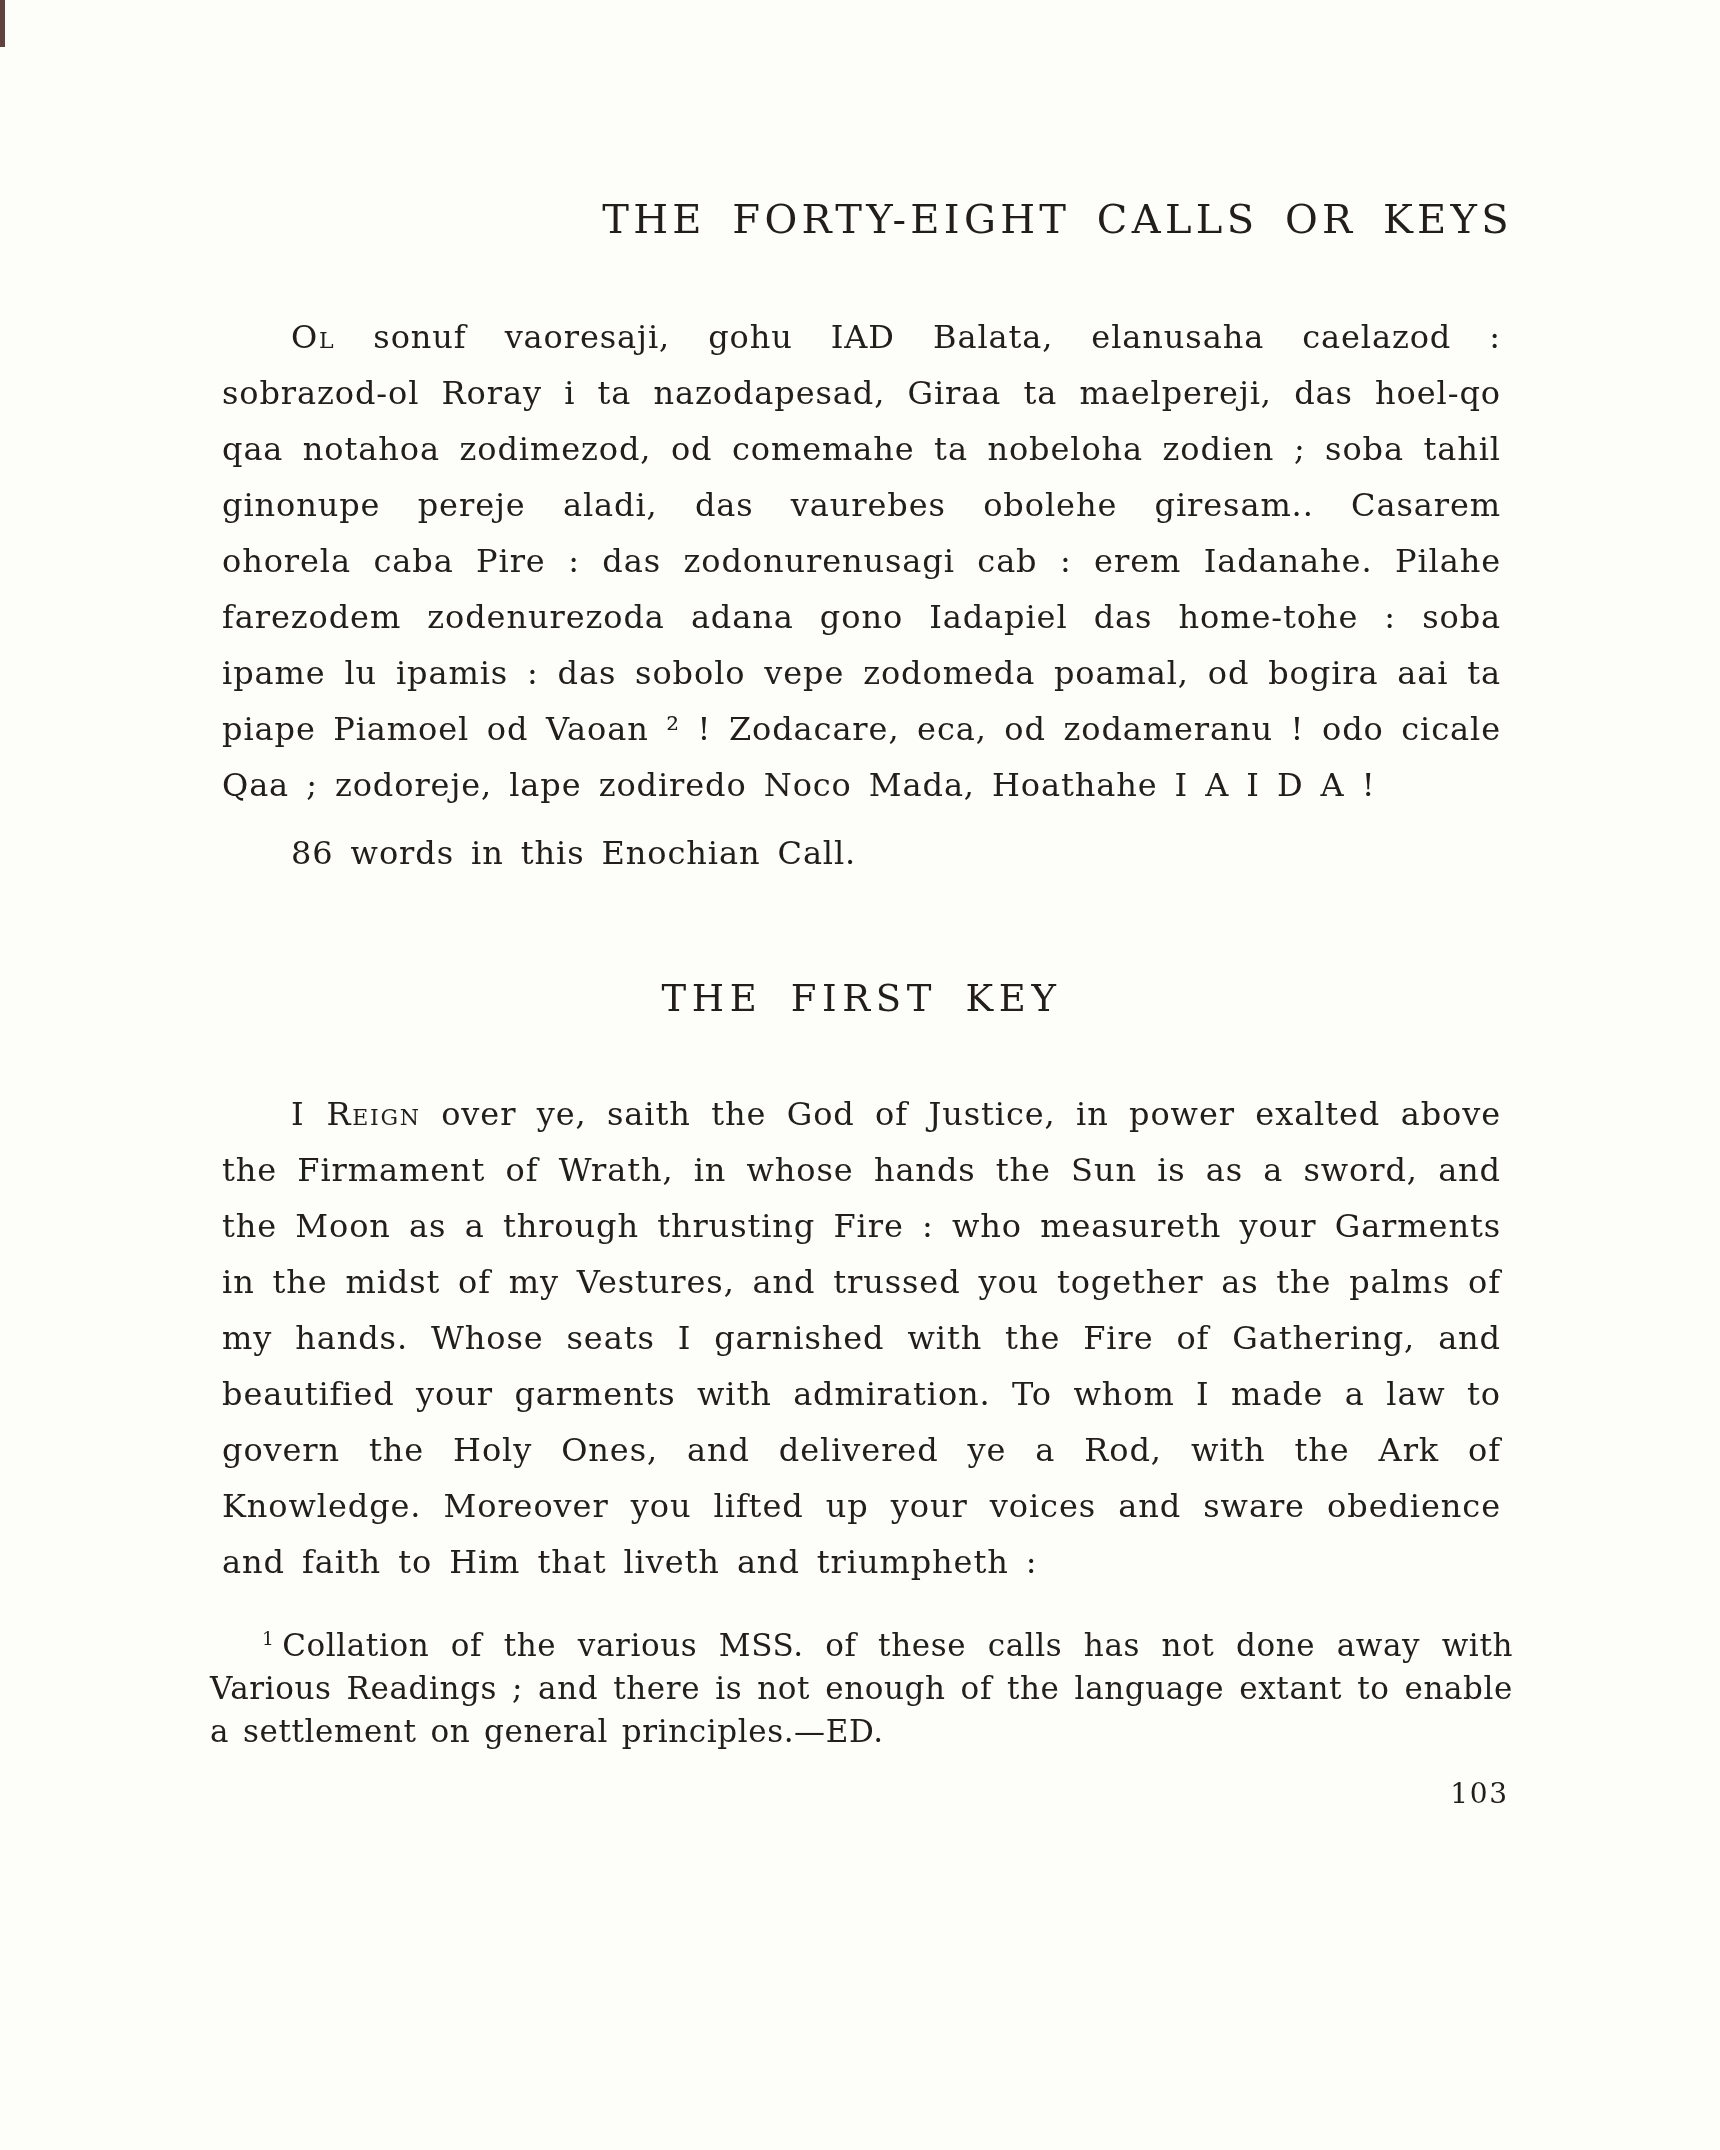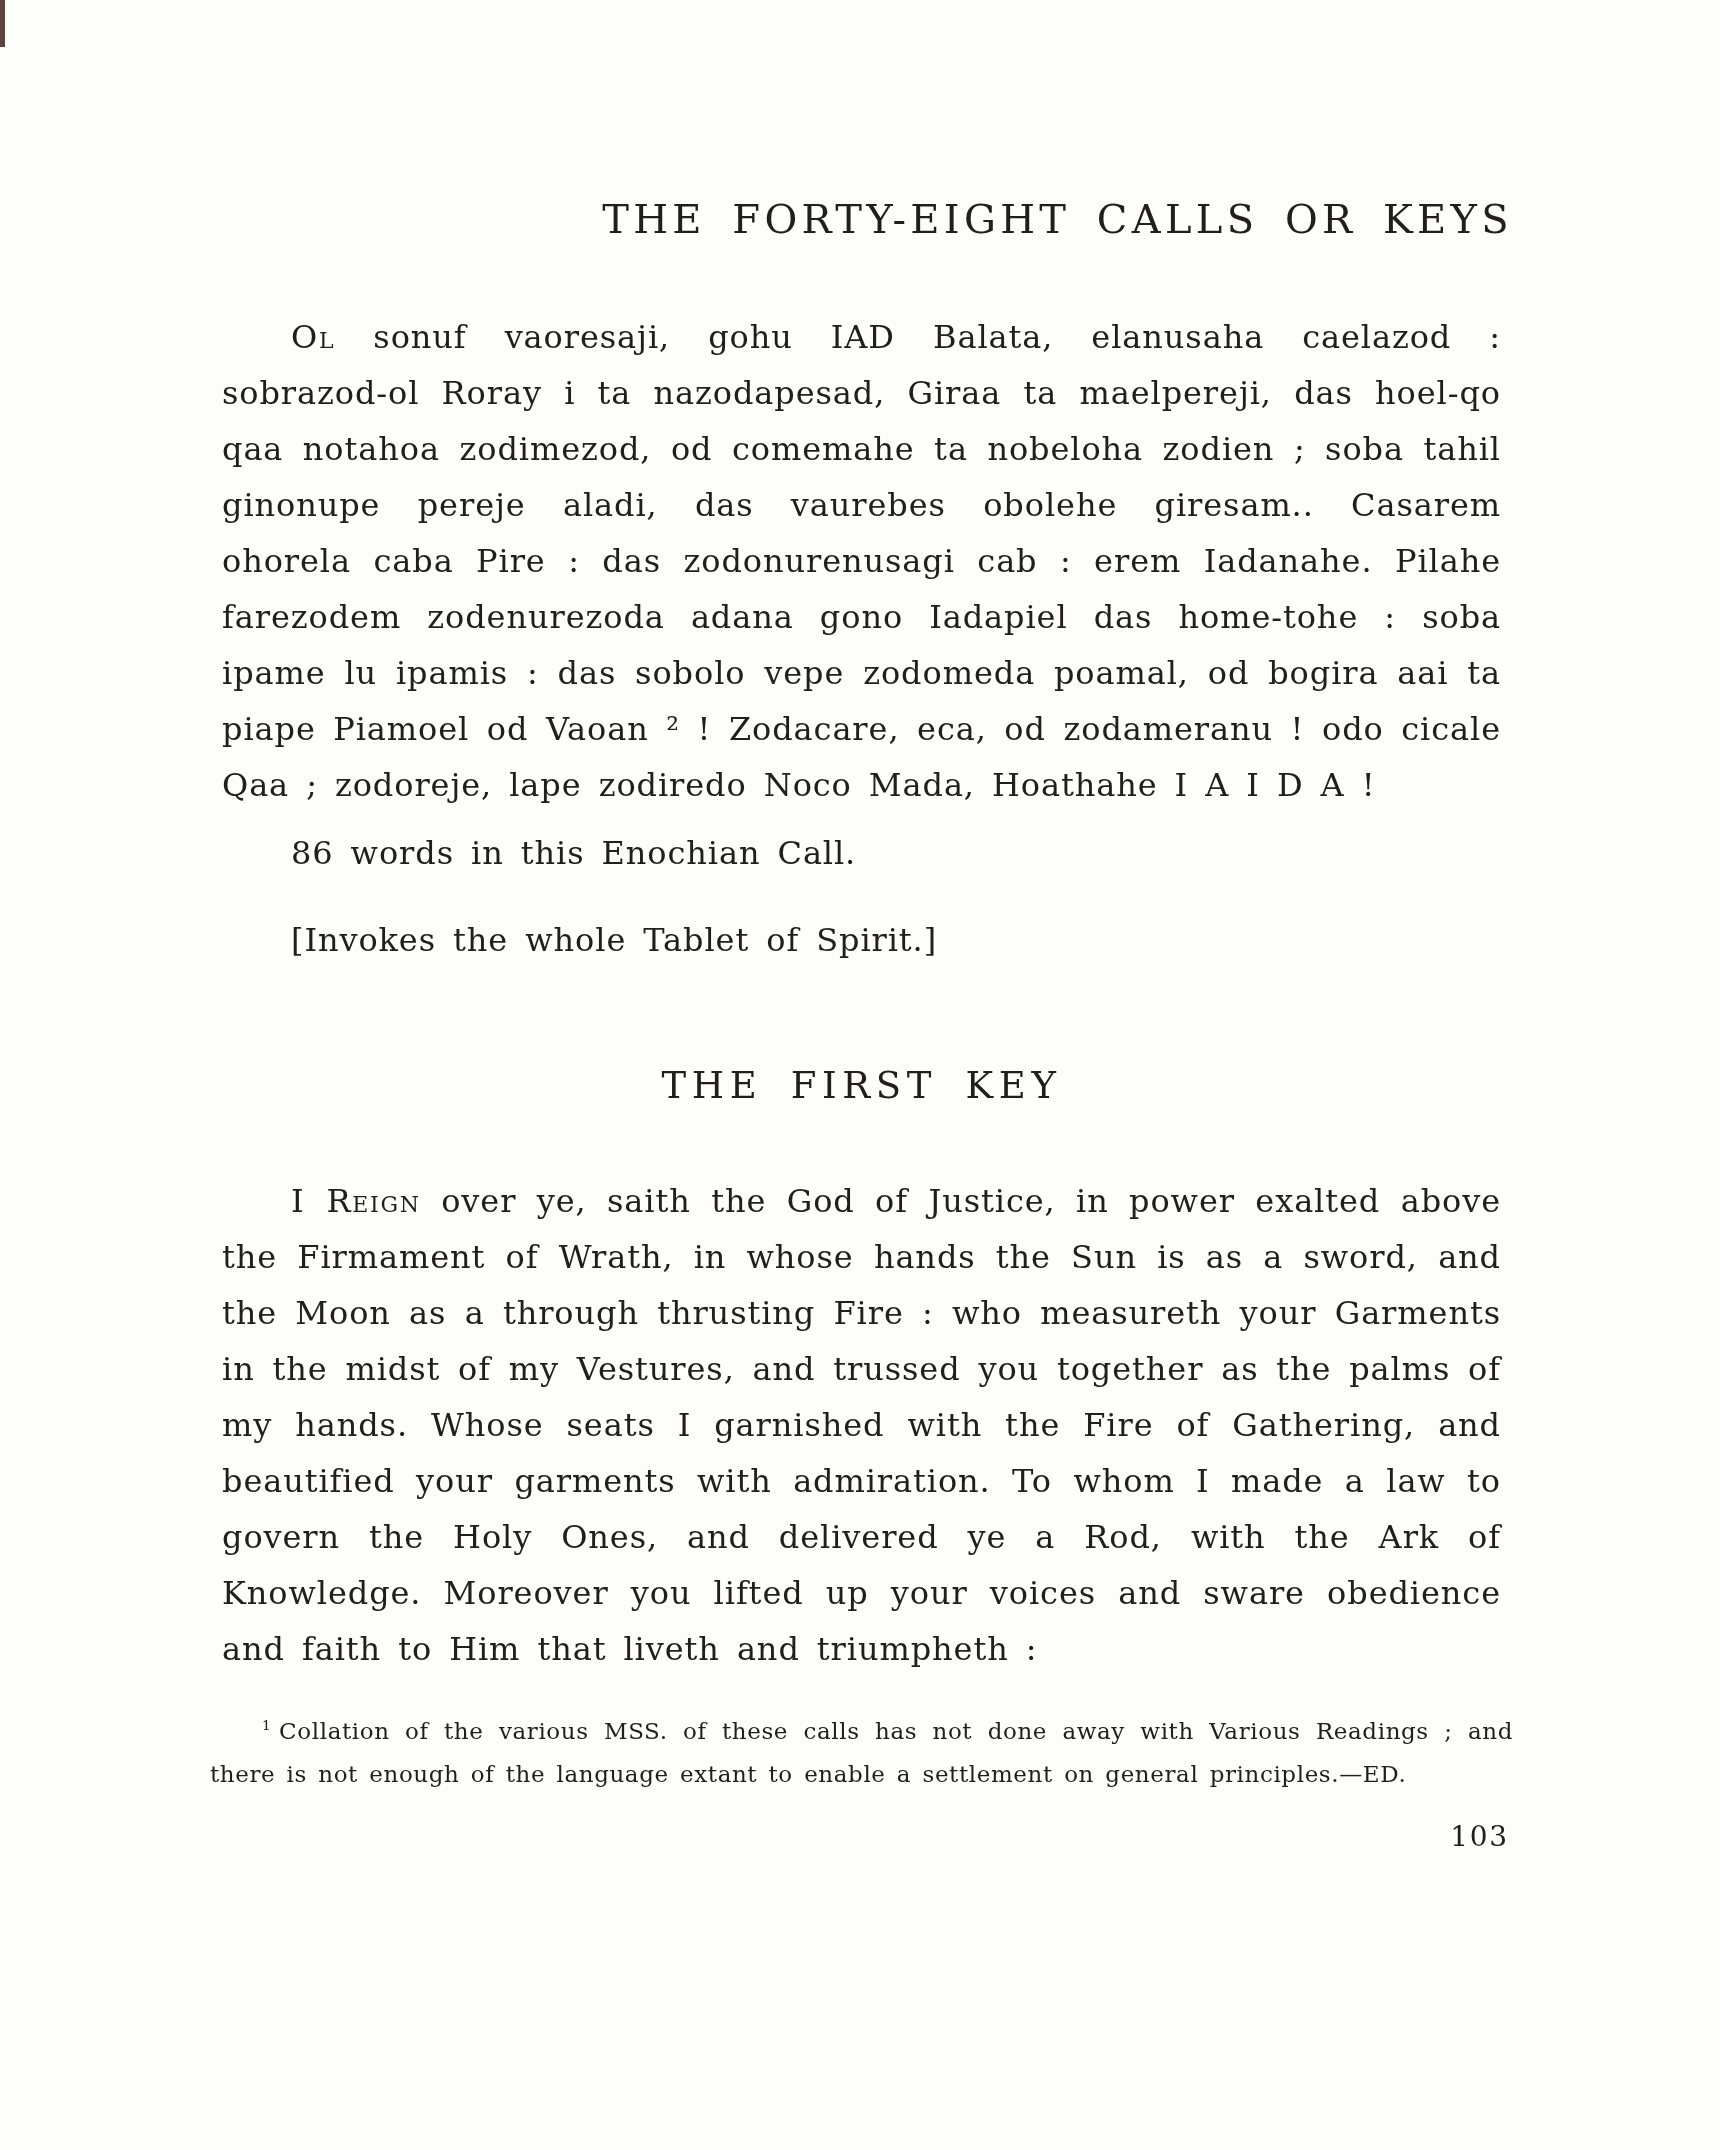--- a/index.html
+++ b/index.html
@@ -83,21 +83,21 @@
   }
   p.invoke {
     margin-top: 31px;
     text-align: left;
   }
   .footnotes {
     margin-top: 27.5px;
   }
   p.fn {
     margin: 0;
-    font-size: 23px;
+    font-size: 31px;
     line-height: 43px;
     letter-spacing: 0.6px;
     word-spacing: 3.4px;
     text-align: justify;
     text-indent: 52px;
   }
   p.fn sup {
     font-size: 0.6em;
     vertical-align: super;
     margin-right: 7.7px;
@@ -118,21 +118,20 @@
 
   <main class="text-block">
 
     <h1 class="chapter">THE FORTY-EIGHT CALLS OR KEYS</h1>
 
 
     <p class="body indent first"><span class="sc">Ol</span> <span>sonuf vaoresaji, gohu IAD Balata, elanusaha caelazod : sobrazod-ol Roray i ta nazodapesad, Giraa ta maelpereji, das hoel-qo qaa notahoa zodimezod, od comemahe ta nobeloha zodien ; soba tahil ginonupe pereje aladi, das vaurebes obolehe giresam.. Casarem ohorela caba Pire : das zodonurenusagi cab : erem Iadanahe. Pilahe farezodem zodenurezoda adana gono Iadapiel das home-tohe : soba ipame lu ipamis : das sobolo vepe zodomeda poamal, od bogira aai ta piape Piamoel od Vaoan ² !  Zodacare, eca, od zodameranu ! odo cicale Qaa ; zodoreje, lape zodiredo Noco Mada,  Hoathahe I A I D A !</span></p>
 
     <p class="body indent noteline">86 words in this Enochian Call.</p>
 
-    <p class="body indent invoke">[Invokes the whole Tablet of Spirit.]</p>
 
     <h2 class="section second">THE FIRST KEY</h2>
 
     <p class="body indent"><span class="sc">I Reign</span> <span>over ye, saith the God of Justice, in power exalted above the Firmament of Wrath, in whose hands the Sun is as a sword, and the Moon as a through thrusting Fire : who measureth your Garments in the midst of my Vestures, and trussed you together as the palms of my hands.  Whose seats I garnished with the Fire of Gathering, and beautified your garments with admiration.  To whom I made a law to govern the Holy Ones, and delivered ye a Rod, with the Ark of Knowledge.  Moreover you lifted up your voices and sware obedience and faith to Him that liveth and triumpheth :</span></p>
 
     <div class="footnotes">
       <p class="fn"><sup>1</sup><span>Collation of the various MSS. of these calls has not done away with Various Readings ; and there is not enough of the language extant to enable a settlement on general principles.—ED.</span></p>
     </div>
 
     <div class="pagenum">103</div>

